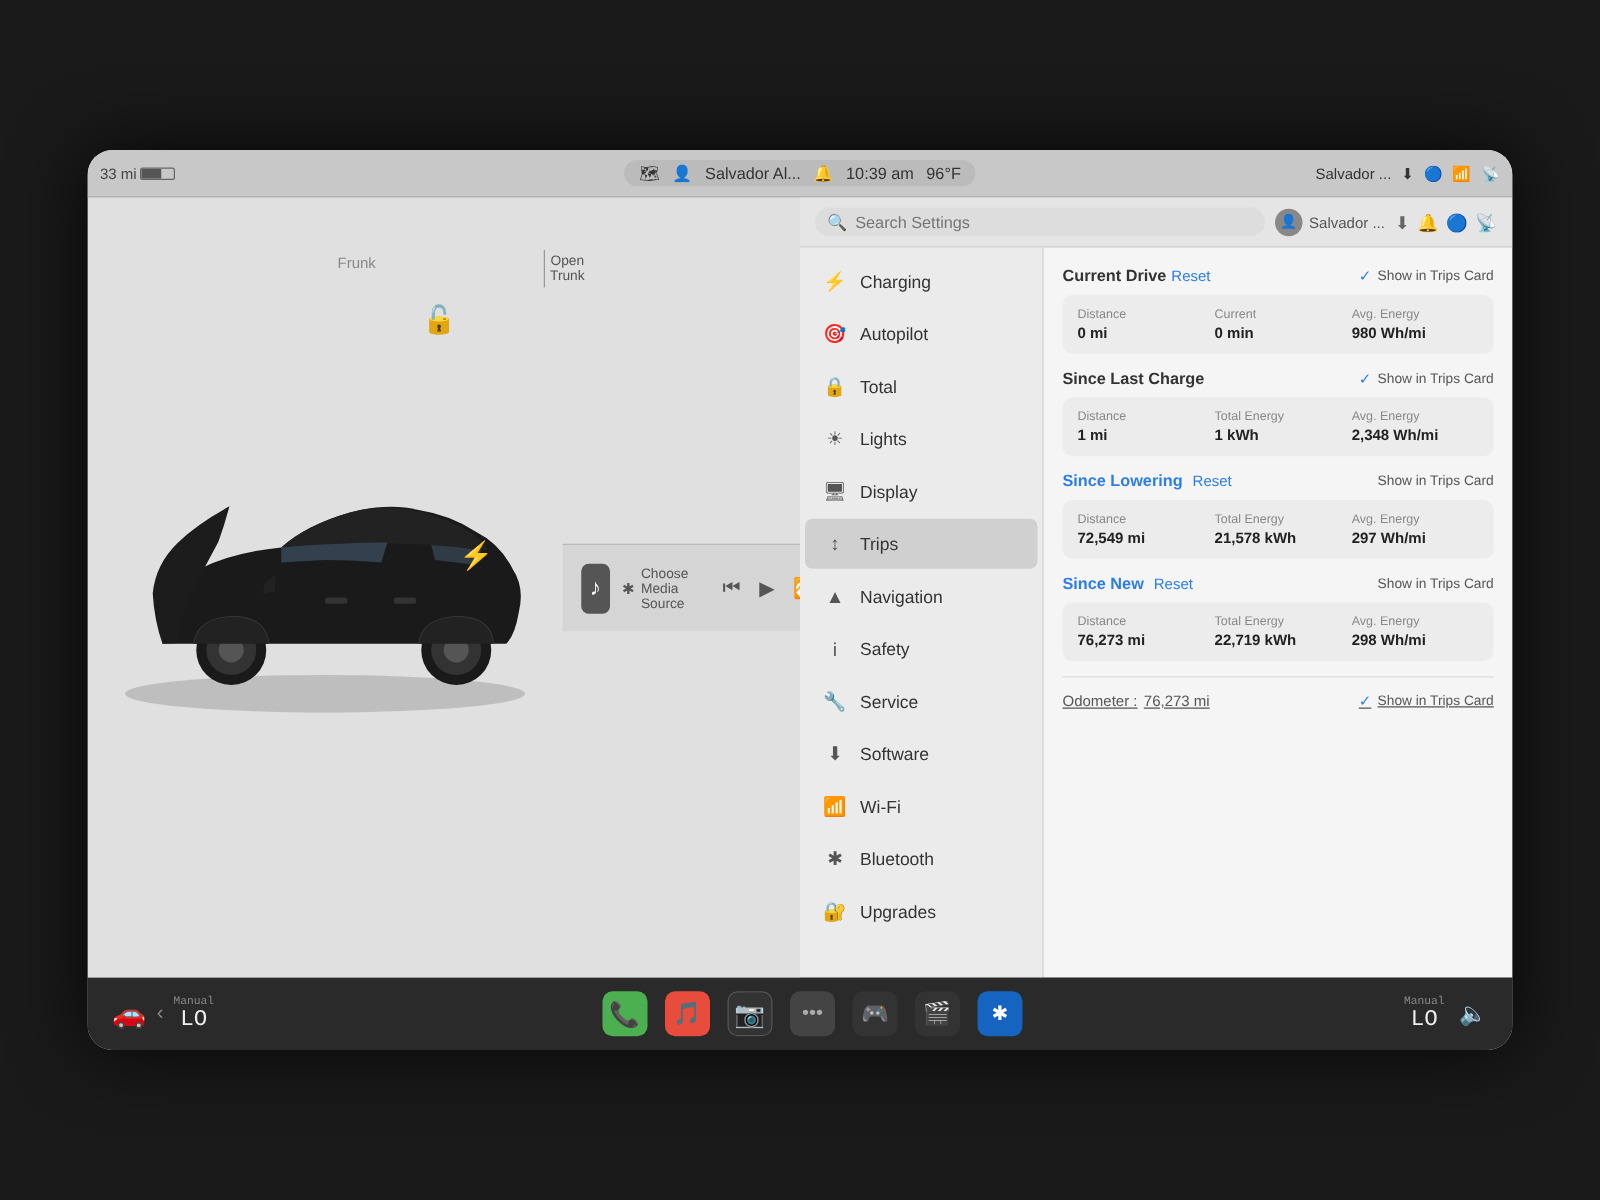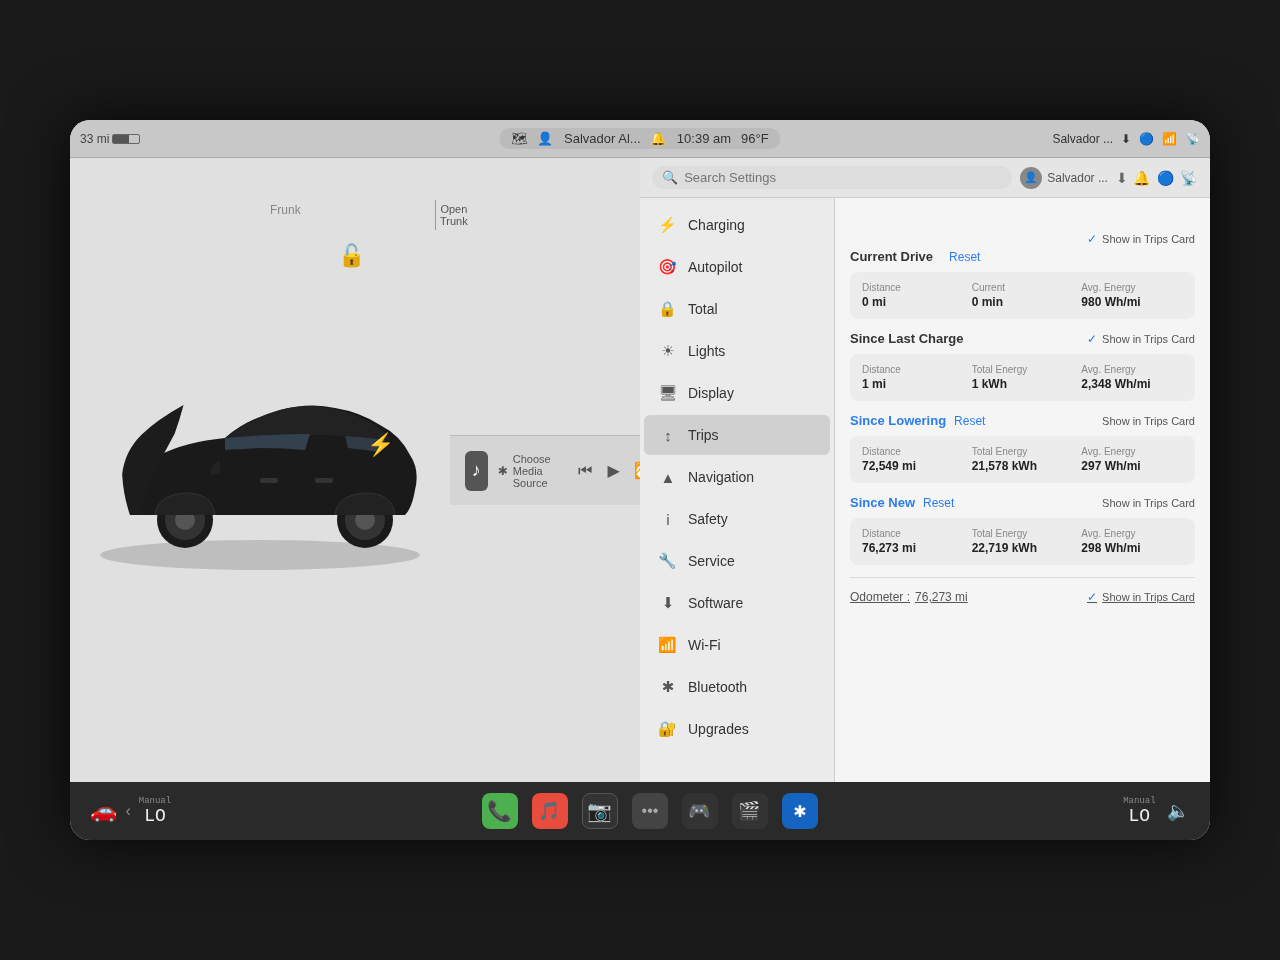--- a/index.html
+++ b/index.html
@@ -676,21 +676,21 @@
             </div>
             <div class="menu-item">
               <div class="menu-item-icon">🔐</div>
               <span class="menu-item-label">Upgrades</span>
             </div>
           </div>
 
           <div class="trips-panel">
 
             <div class="section-header">
-              <div style="display:flex;align-items:center;gap:16px;margin-top:36px;">
+              <div style="display:flex;align-items:center;gap:4px;">
                 <span class="section-title">Current Drive</span>
                 <button class="reset-btn">Reset</button>
               </div>
               <div class="show-trips-check">
                 <span class="checkmark">✓</span>
                 <span>Show in Trips Card</span>
               </div>
             </div>
             <div class="stats-grid">
               <div class="stat-item">

